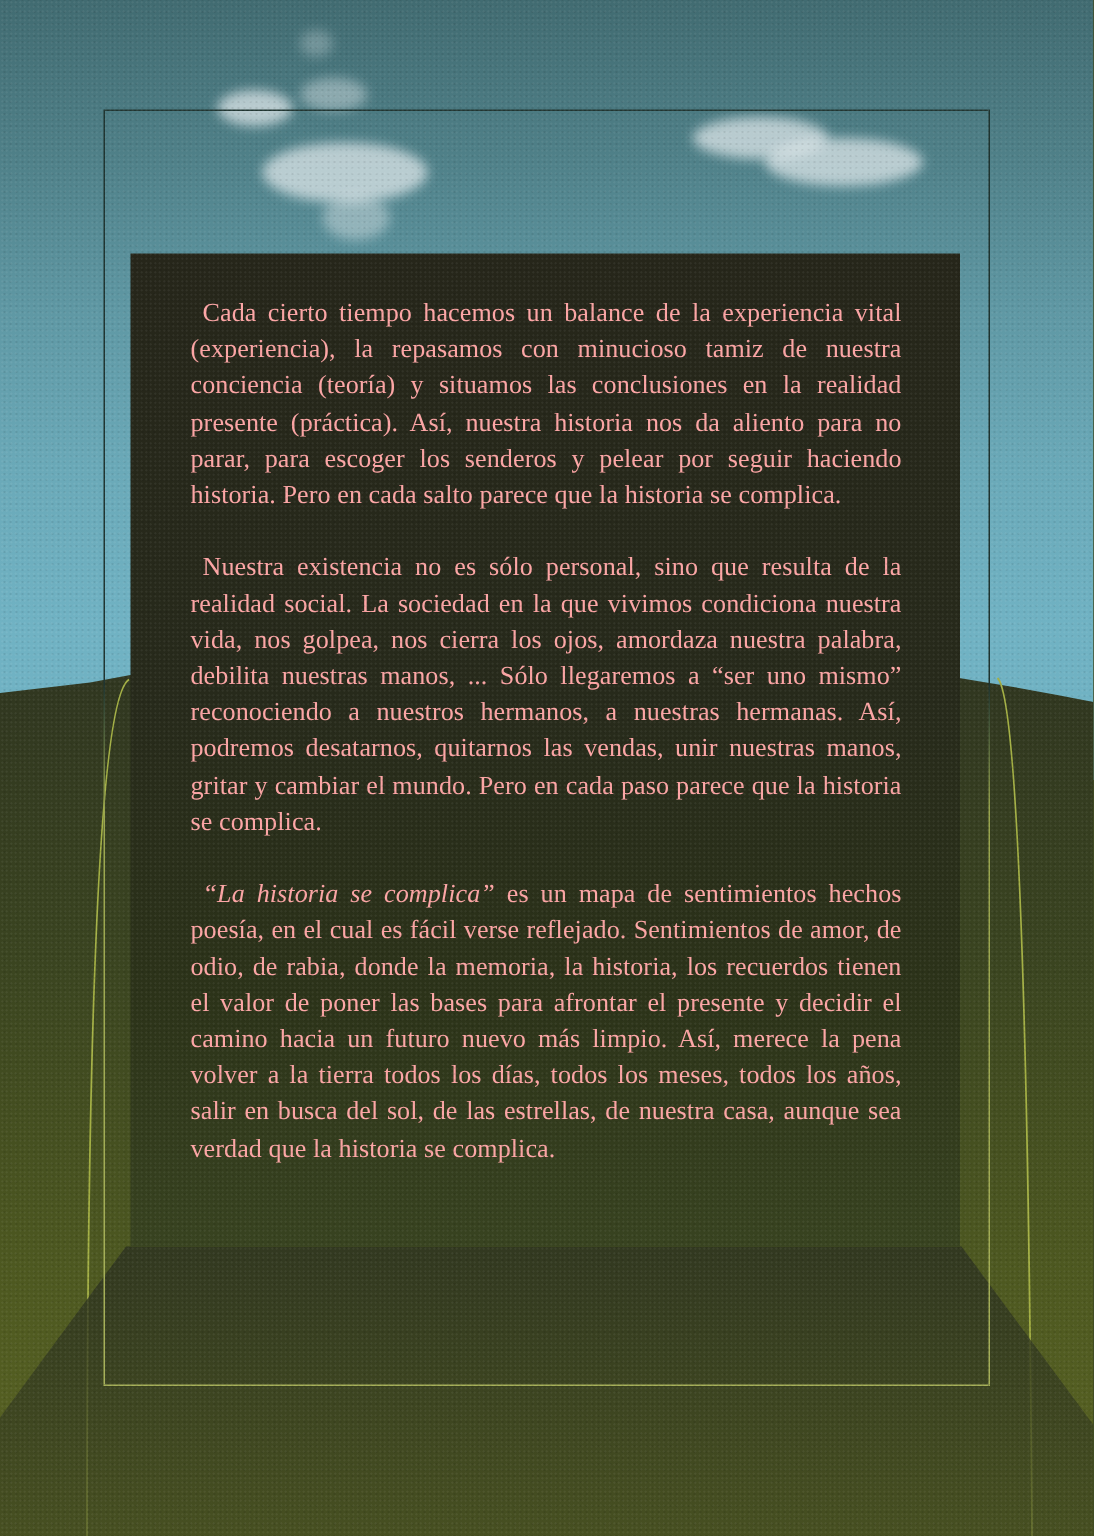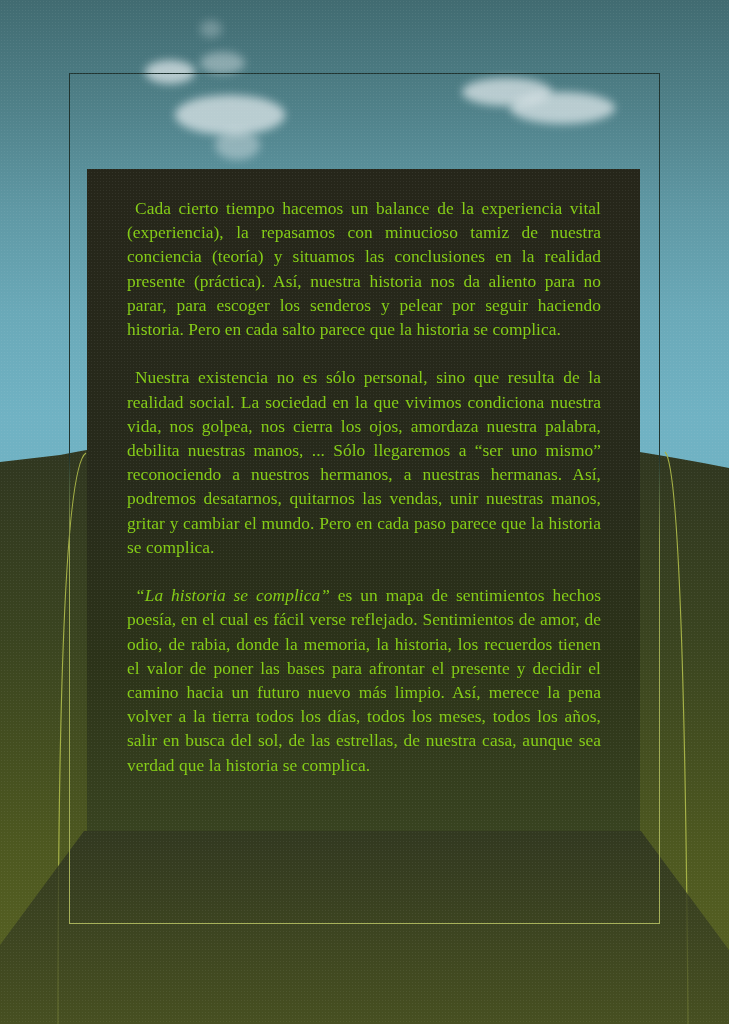--- a/index.html
+++ b/index.html
@@ -43,21 +43,21 @@
     .panel {
       position: absolute;
       left: 87px; top: 169px;
       width: 553px; height: 662px;
       background: linear-gradient(180deg, #26261a 0%, #272a1b 45%, #2c3319 75%, #384320 100%);
     }
     .text-block {
       position: absolute;
       left: 127px; top: 196px;
       width: 474px;
-      color: #84cc16;
+      color: #fca5a5;
       font-size: 17.4px;
       line-height: 24.2px;
       text-align: justify;
       letter-spacing: 0.05px;
       font-family: Liberation Serif, serif;
     }
     .text-block p {
       margin: 0 0 24.2px 0;
       text-indent: 8px;
     }

